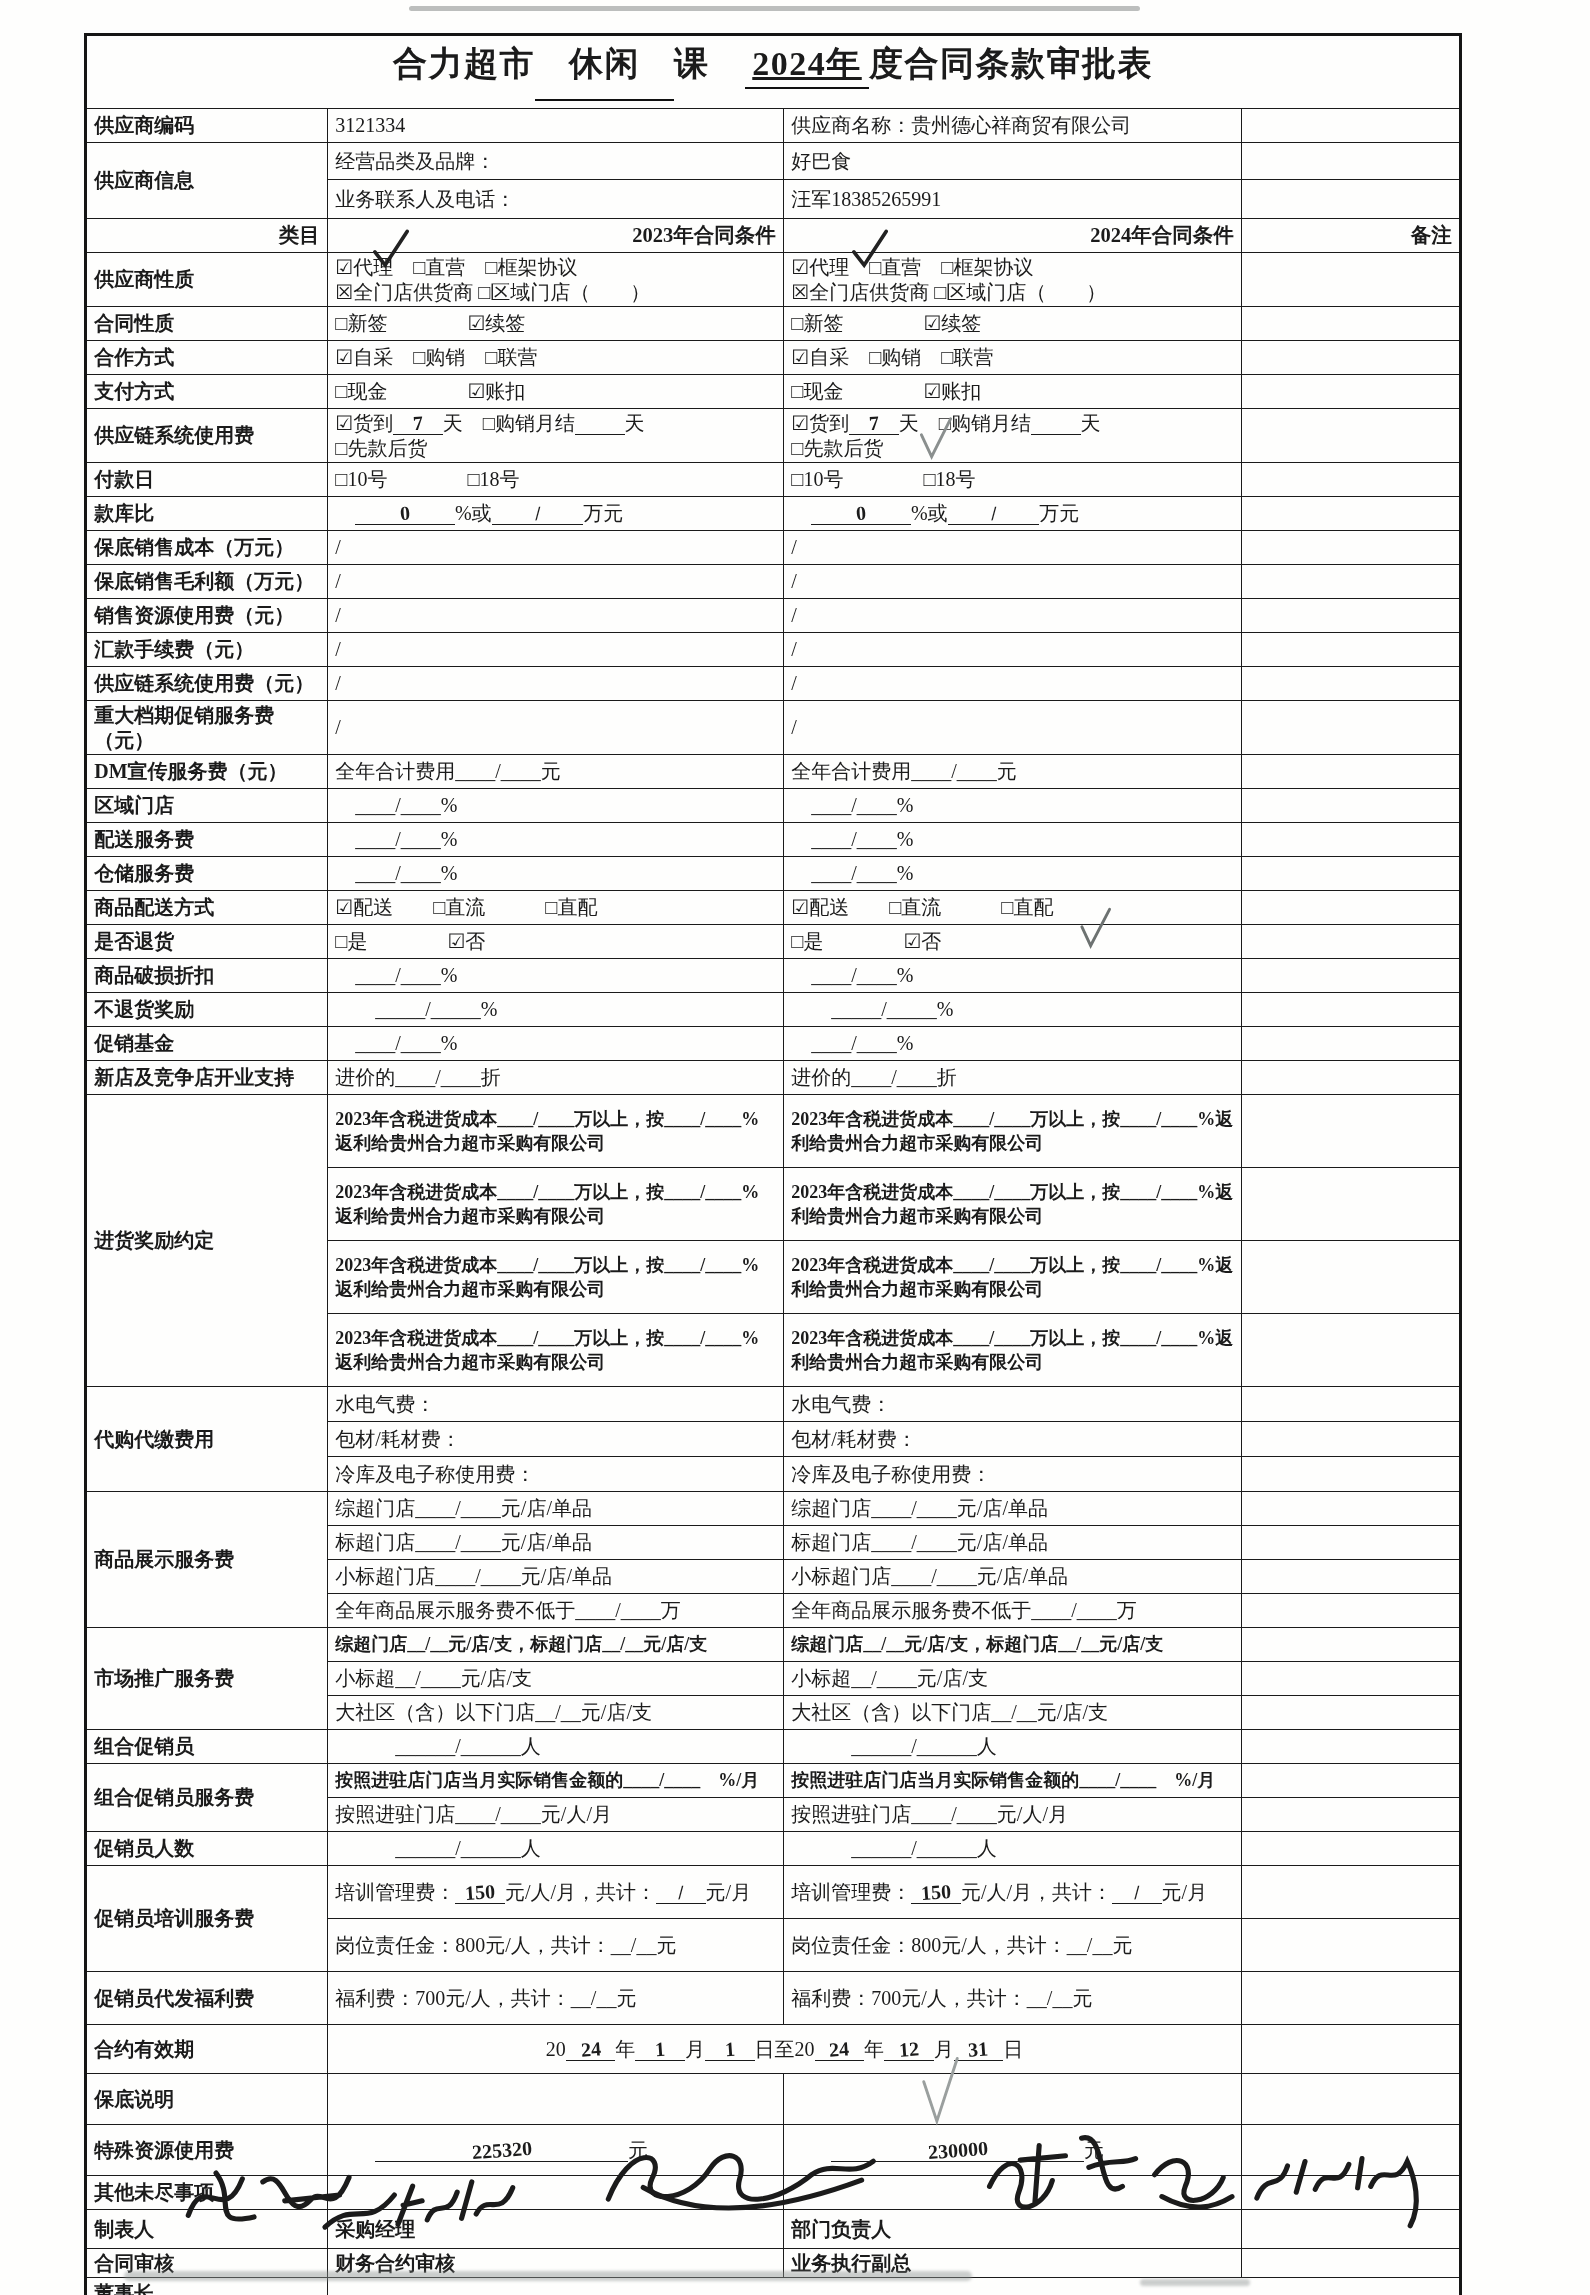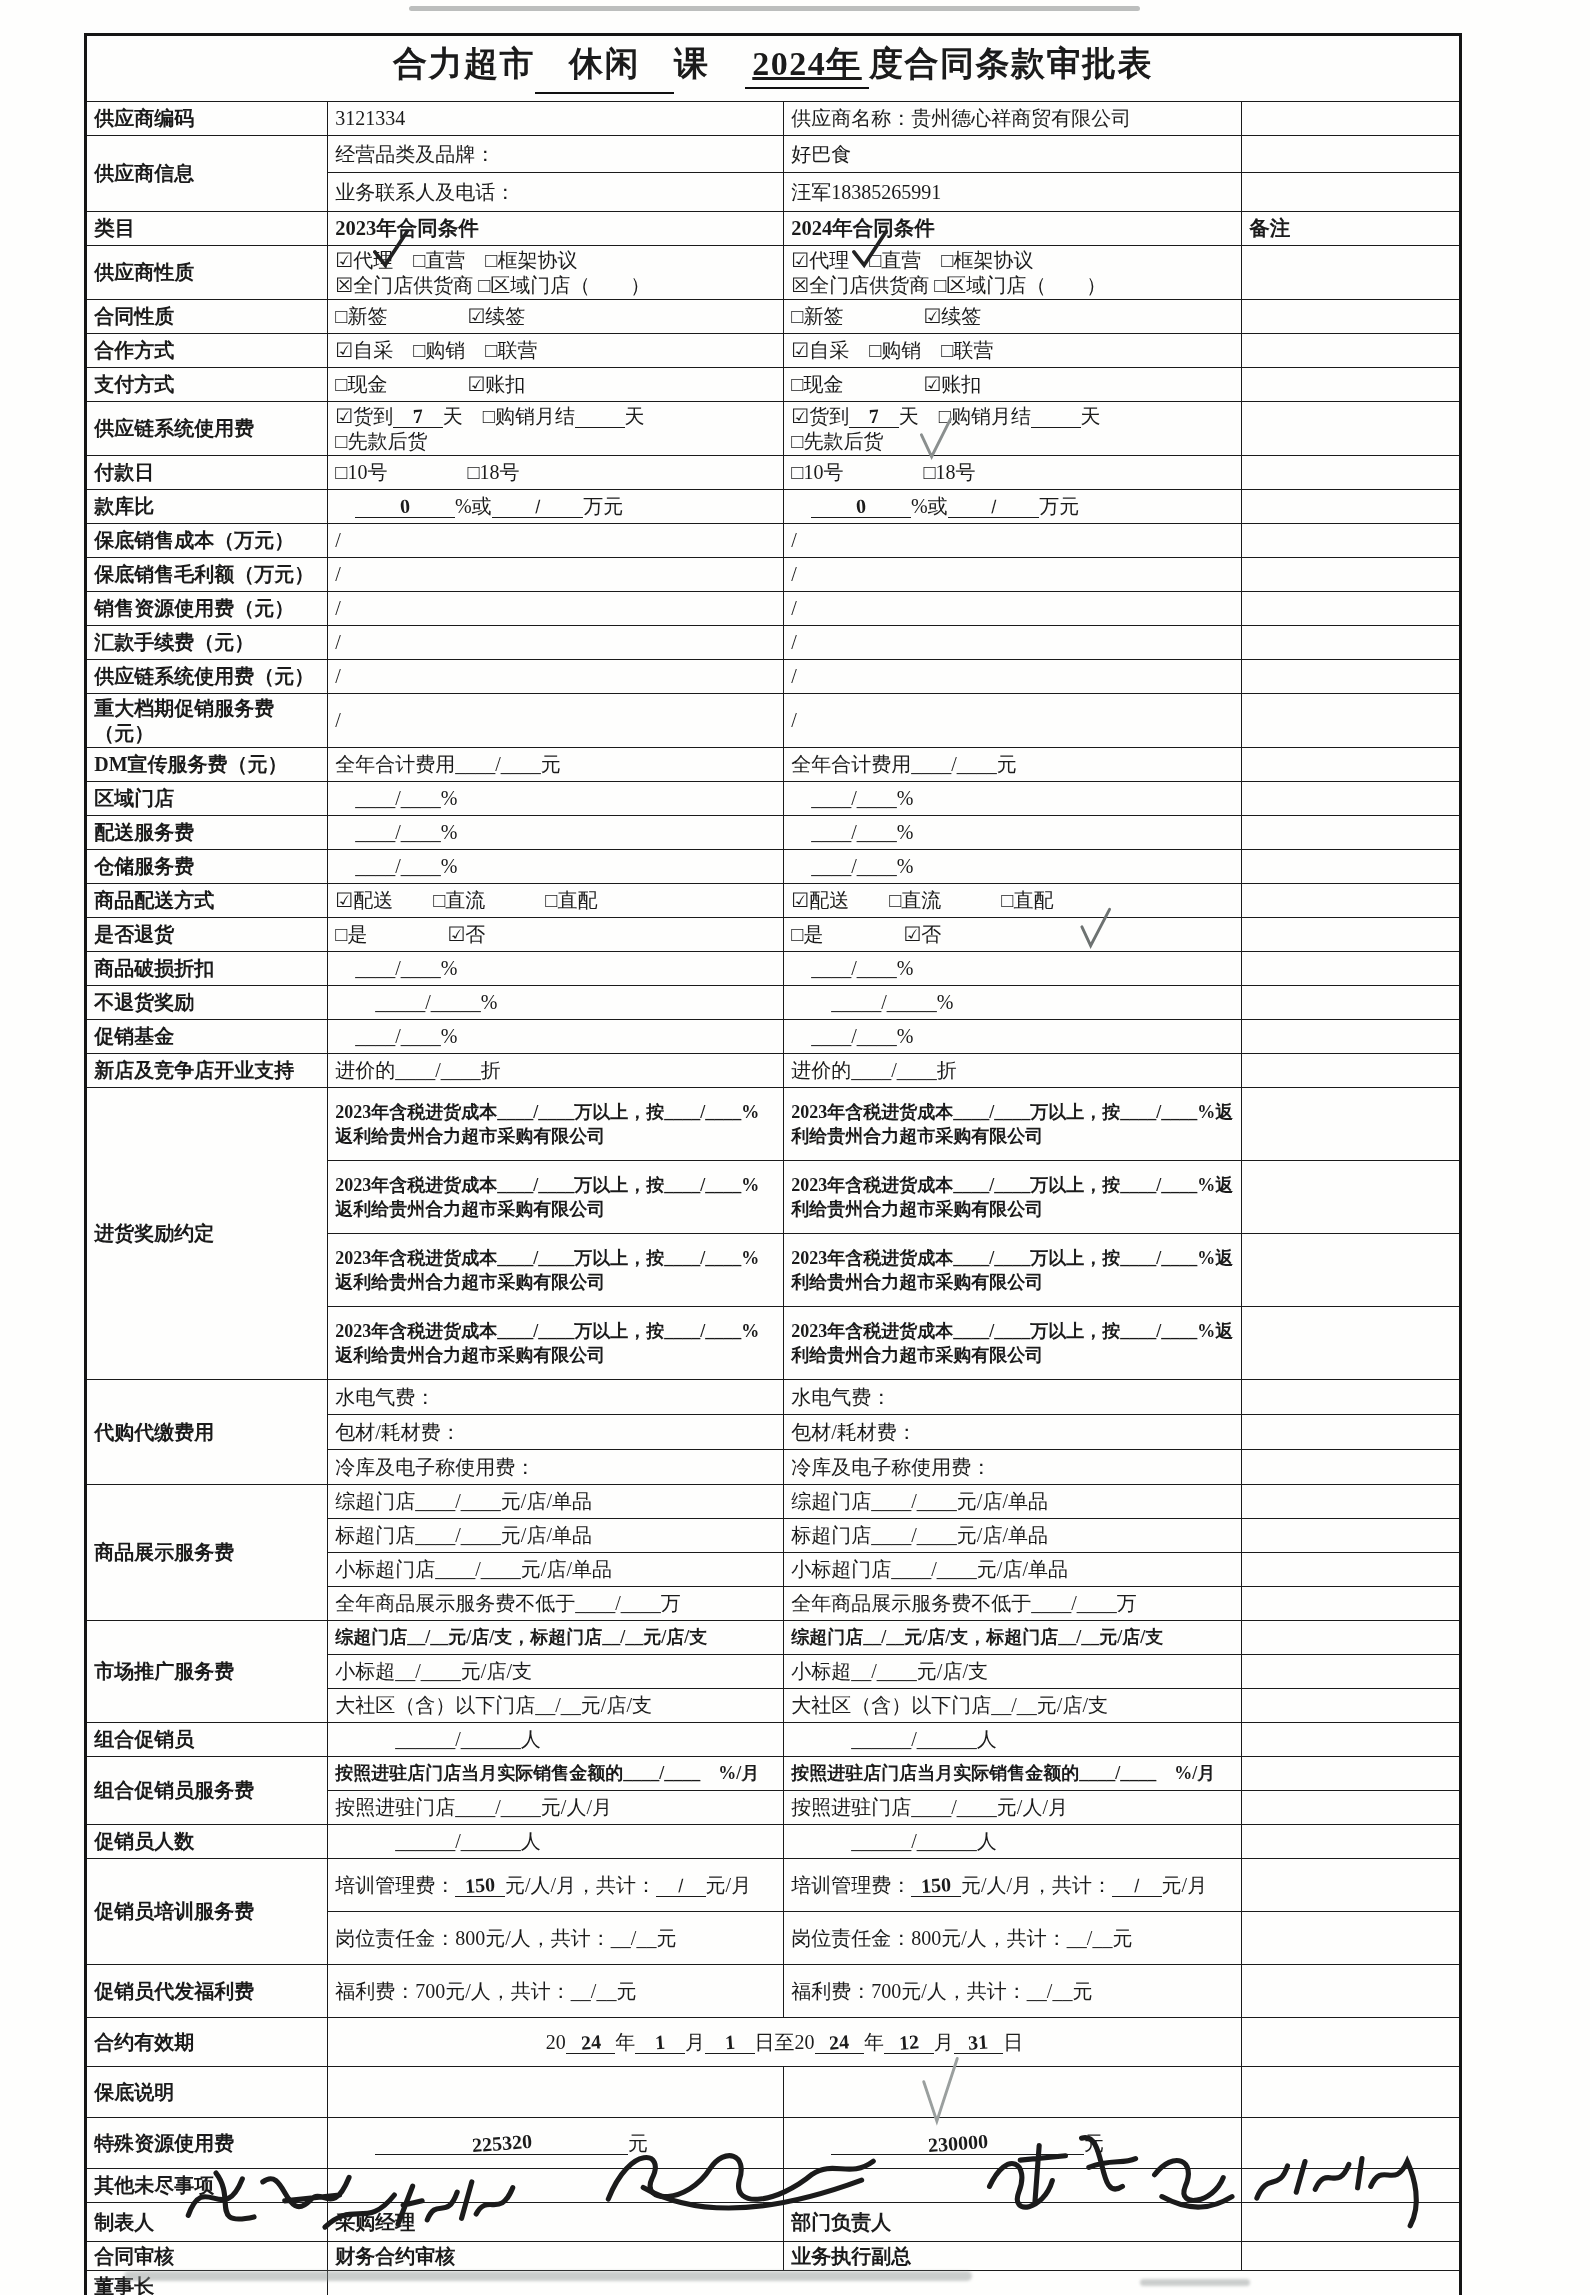--- a/index.html
+++ b/index.html
@@ -4,26 +4,26 @@
 <style>
   html,body{margin:0;padding:0;}
   body{width:1591px;height:2295px;background:#ffffff;}
   .page{position:relative;width:1591px;height:2295px;background:#fefefd;
         font-family:"Liberation Serif","DejaVu Serif",serif;color:#1b1b1b;overflow:hidden;}
   table.form{position:absolute;left:84px;top:33px;width:1375px;border-collapse:collapse;
              table-layout:fixed;border:3.7px solid #151515;}
   td{border:1.8px solid #1b1b1b;padding:1.5px 7.3px;font-size:20px;vertical-align:middle;
      overflow:hidden;line-height:1.25;}
   .title-cell{text-align:center;font-size:34px;font-weight:700;letter-spacing:1.5px;padding:7.3px 0;}
-  .t-blank{display:inline-block;border-bottom:2.9px solid #111;padding:0 34px 6px;}
+  .t-blank{display:inline-block;border-bottom:2.9px solid #111;padding:0 34px 13px;}
   .t-under{display:inline-block;border-bottom:2.9px solid #111;padding:0 7.3px 1.5px;text-decoration:underline;}
   .lbl{font-weight:700;}
   .val{white-space:pre-line;}
   .ctr{text-align:center;}
-  .hdr{font-weight:700;text-align:left;font-size:20.5px;}
+  .hdr{font-weight:700;text-align:right;font-size:20.5px;}
   .dense{font-size:18px;line-height:1.35;font-weight:bold;}
   .u{display:inline-block;border-bottom:1.8px solid #1b1b1b;min-width:38px;
      text-align:center;padding:0 5.8px;line-height:1.05;}
   .hw{font-weight:700;display:inline-block;transform:rotate(-4deg);}
   .hw-big{font-weight:700;}
   svg.overlay{position:absolute;pointer-events:none;}
   .smudge{position:absolute;background:#8d9392;opacity:.45;filter:blur(1.5px);border-radius:5.8px;}
   .smudge-dark{position:absolute;background:#5c6060;opacity:.4;filter:blur(0.7px);border-radius:2.9px;}
 </style>
 </head>

